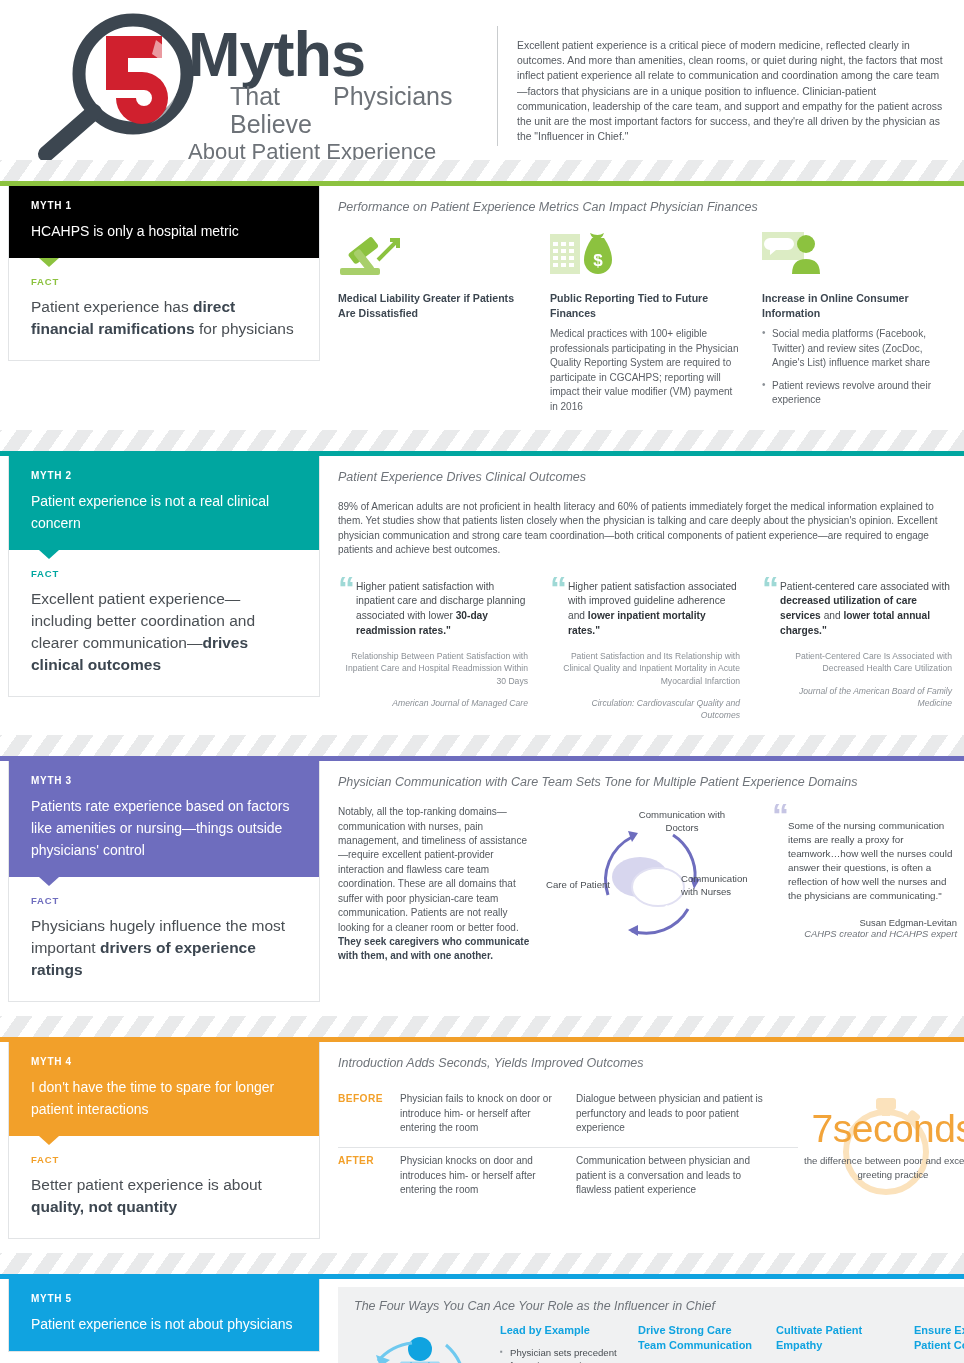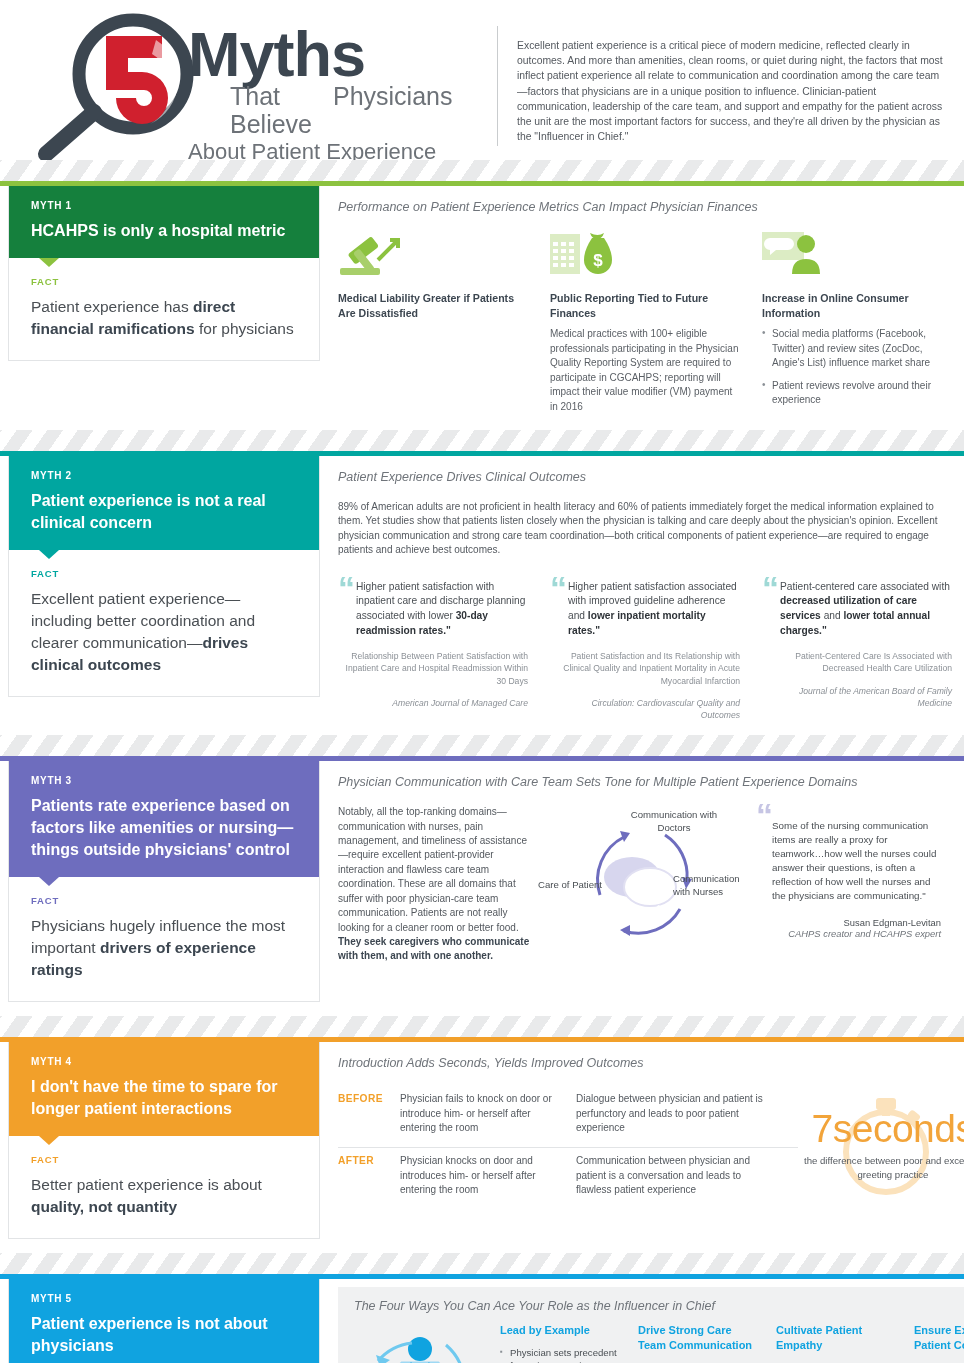--- a/index.html
+++ b/index.html
@@ -47,21 +47,21 @@
   .card {
     width: 312px; background: #fff;
     border: 1px solid #e2e4e6; border-top: none;
     position: relative;
   }
   .card-head { padding: 14px 22px 16px 22px; position: relative; }
   .card-head .mythno {
     font-size: 10px; font-weight: bold; letter-spacing: 0.7px; color: #ffffff;
     text-transform: uppercase; margin-bottom: 9px;
   }
-  .card-head .mythtext { font-size: 16px; color: #ffffff; line-height: 22px; font-weight: bold; }
+  .card-head .mythtext { font-size: 14px; color: #ffffff; line-height: 22px; }
   .notch {
     position: absolute; left: 30px; bottom: -9px;
     width: 0; height: 0; border-left: 10px solid transparent;
     border-right: 10px solid transparent; border-top: 9px solid;
   }
   .card-body { padding: 18px 22px 20px 22px; background: #ffffff; }
   .card-body .factlabel {
     font-size: 9.5px; font-weight: bold; letter-spacing: 0.8px; text-transform: uppercase;
     margin-bottom: 9px;
   }
@@ -88,21 +88,21 @@
   .para { font-size: 10px; line-height: 14.6px; color: #54595f; margin-bottom: 16px; }
   .quotes { display: flex; gap: 22px; }
   .qcol { width: 190px; position: relative; padding-left: 2px;}
   .qmark { font-size: 34px; line-height: 20px; font-weight: bold; position: absolute; left: 0px; top: 4px; }
   .qtext { font-size: 10.2px; line-height: 14.6px; color: #4a4f54; padding-left: 16px; padding-top: 6px;}
   .qtext b { font-weight: bold; color: #2e3338; }
   .qsrc { font-size: 8.6px; line-height: 12.2px; color: #8b9096; text-align: right; margin-top: 12px; }
   .qjour { font-size: 8.6px; line-height: 12.2px; color: #8b9096; text-align: right; font-style: italic; margin-top: 10px; }
 
   
-  .m3wrap { display: flex; gap: 6px; }
+  .m3wrap { display: flex; gap: 14px; }
   .m3text { width: 196px; font-size: 10px; line-height: 14.4px; color: #54595f; }
   .m3text b { font-weight: bold; color: #3c4650; }
   .m3diagram { width: 210px; position: relative; height: 160px; }
   .m3quote { width: 185px; position: relative; padding-top: 8px;}
   .m3quote .qtext { font-size: 9.8px; line-height: 14px; }
   .attrib { font-size: 9.4px; text-align: right; margin-top: 14px; color: #4a4f54; }
   .attrib i { display: block; font-style: italic; color: #6f747a; }
   .diaglabel { position: absolute; font-size: 9.6px; color: #4a4f54; line-height: 12.5px; }
 
   
@@ -153,21 +153,21 @@
   </div>
 
   <div class="divider">
     <div class="stripes"></div>
     <div class="bar" style="background:#8cc23f"></div>
   </div>
 
   <div class="section" style="padding-bottom:14px">
     <div class="card-col">
       <div class="card">
-        <div class="card-head" style="background:#15803d">
+        <div class="card-head" style="background:#000000">
           <div class="mythno">MYTH 1</div>
           <div class="mythtext">HCAHPS is only a hospital metric</div>
           <div class="notch" style="border-top-color:#8cc23f"></div>
         </div>
         <div class="card-body">
           <div class="factlabel" style="color:#8cc23f">FACT</div>
           <div class="facttext"><span>Patient experience has </span><b>direct financial ramifications</b><span> for physicians</span></div>
         </div>
       </div>
     </div>

